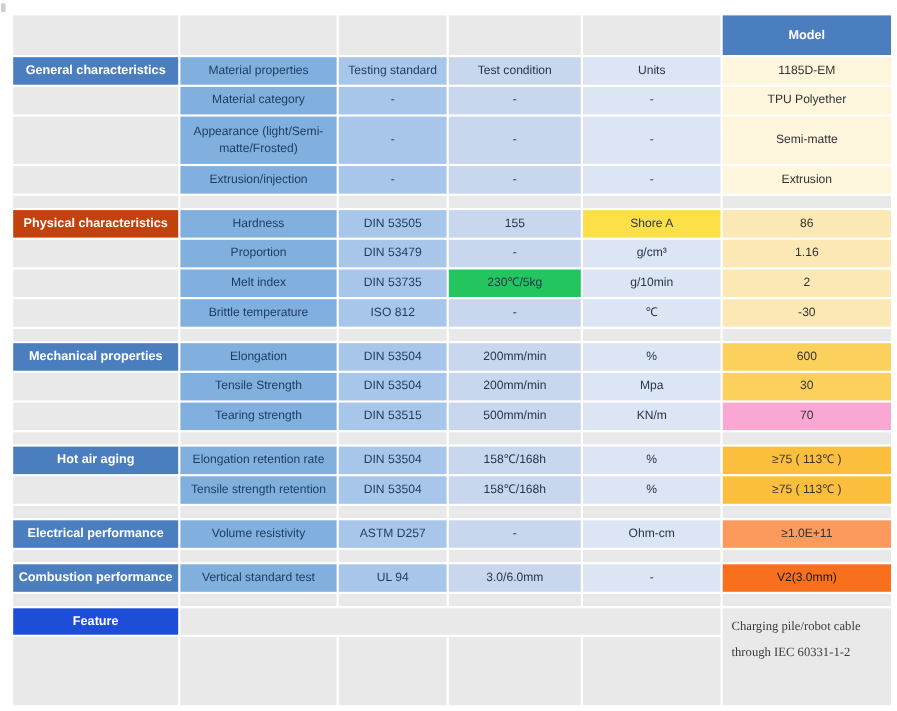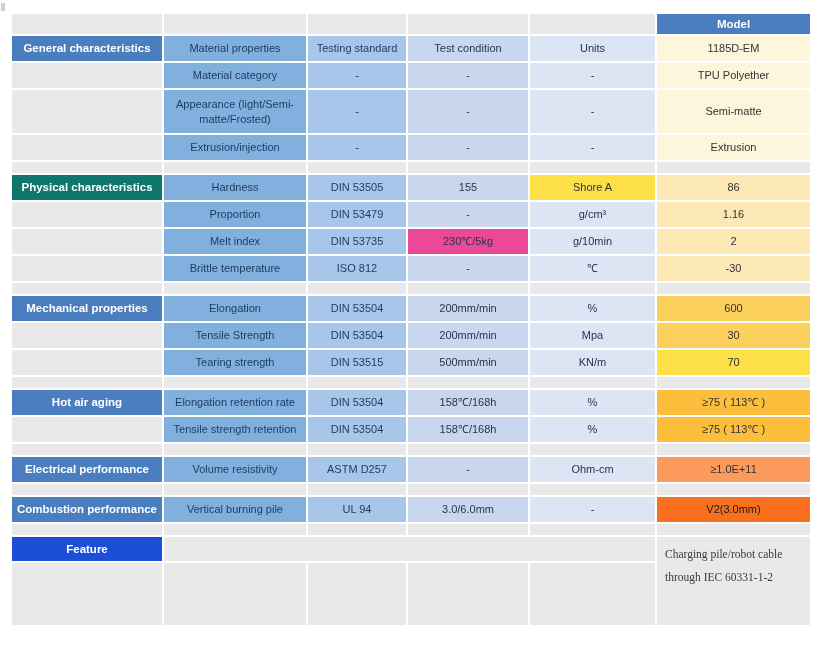--- a/index.html
+++ b/index.html
@@ -12,21 +12,21 @@
   .corner-artifact{position:absolute;left:1px;top:3px;width:4px;height:8px;background:#cfcfcf;}
   table.spec{
     position:absolute;left:10px;top:12px;
     border-collapse:separate;border-spacing:2px;table-layout:fixed;
     width:802px;
   }
   td{
     font-size:11px;color:#223a55;text-align:center;vertical-align:middle;
     padding:1px 4px;overflow:hidden;word-wrap:break-word;line-height:1.3;
   }
-  tr.k-thin{height:20px;}
+  tr.k-thin{height:36px;}
   tr.k-normal{height:25px;}
   tr.k-tall{height:43px;}
   tr.k-spacer{height:11px;}
   tr.k-feature{height:24px;}
   tr.k-bottom{height:62px;}
   td.c-cat{color:#ffffff;font-weight:700;font-size:11.5px;}
   td.c-model{color:#ffffff;font-weight:700;font-size:11.5px;}
   td.c-p1,td.c-p2{color:#1d3a5f;}
   td.c-p3,td.c-p4{color:#26344c;}
   td.c-cream,td.c-wheat,td.c-yellow,td.c-amber,td.c-orange1{color:#333333;margin-left:44px;}
@@ -93,40 +93,40 @@
         </tr>
         <tr class="k-spacer">
           <td class="c-gray" style="background: rgb(233, 233, 233);"></td>
           <td class="c-gray" style="background: rgb(233, 233, 233);"></td>
           <td class="c-gray" style="background: rgb(233, 233, 233);"></td>
           <td class="c-gray" style="background: rgb(233, 233, 233);"></td>
           <td class="c-gray" style="background: rgb(233, 233, 233);"></td>
           <td class="c-gray" style="background: rgb(233, 233, 233);"></td>
         </tr>
         <tr class="k-normal">
-          <td class="c-cat" style="background: #0f766e;">Physical characteristics</td>
+          <td class="c-cat" style="background: #c2410c;">Physical characteristics</td>
           <td class="c-p1" style="background: rgb(129, 176, 223);">Hardness</td>
           <td class="c-p2" style="background: rgb(168, 198, 234);">DIN 53505</td>
           <td class="c-p3" style="background: rgb(201, 215, 238); margin-top: 16px;">155</td>
           <td class="c-p4" style="background: #fde047;">Shore A</td>
           <td class="c-wheat" style="background: rgb(252, 232, 181);">86</td>
         </tr>
         <tr class="k-normal">
           <td class="c-gray" style="background: rgb(233, 233, 233);"></td>
           <td class="c-p1" style="background: rgb(129, 176, 223);">Proportion</td>
           <td class="c-p2" style="background: rgb(168, 198, 234);">DIN 53479</td>
           <td class="c-p3" style="background: rgb(201, 215, 238);">-</td>
           <td class="c-p4" style="background: rgb(220, 229, 244);">g/cm³</td>
           <td class="c-wheat" style="background: rgb(252, 232, 181);">1.16</td>
         </tr>
         <tr class="k-normal">
           <td class="c-gray" style="background: rgb(233, 233, 233);"></td>
           <td class="c-p1" style="background: rgb(129, 176, 223);">Melt index</td>
           <td class="c-p2" style="background: rgb(168, 198, 234);">DIN 53735</td>
-          <td class="c-p3" style="background: #ec4899; margin-top: 40px;">230℃/5kg</td>
+          <td class="c-p3" style="background: #22c55e; margin-top: 40px;">230℃/5kg</td>
           <td class="c-p4" style="background: rgb(220, 229, 244);">g/10min</td>
           <td class="c-wheat" style="background: rgb(252, 232, 181);">2</td>
         </tr>
         <tr class="k-normal">
           <td class="c-gray" style="background: rgb(233, 233, 233);"></td>
           <td class="c-p1" style="background: rgb(129, 176, 223);">Brittle temperature</td>
           <td class="c-p2" style="background: rgb(168, 198, 234);">ISO 812</td>
           <td class="c-p3" style="background: rgb(201, 215, 238);">-</td>
           <td class="c-p4" style="background: rgb(220, 229, 244);">℃</td>
           <td class="c-wheat" style="background: rgb(252, 232, 181);">-30</td>
@@ -154,21 +154,21 @@
           <td class="c-p3" style="background: rgb(201, 215, 238);">200mm/min</td>
           <td class="c-p4" style="background: rgb(220, 229, 244);">Mpa</td>
           <td class="c-yellow" style="background: rgb(252, 208, 92);">30</td>
         </tr>
         <tr class="k-normal">
           <td class="c-gray" style="background: rgb(233, 233, 233);"></td>
           <td class="c-p1" style="background: rgb(129, 176, 223);">Tearing strength</td>
           <td class="c-p2" style="background: rgb(168, 198, 234);">DIN 53515</td>
           <td class="c-p3" style="background: rgb(201, 215, 238);">500mm/min</td>
           <td class="c-p4" style="background: rgb(220, 229, 244);">KN/m</td>
-          <td class="c-yellow" style="background: #fde047;">70</td>
+          <td class="c-yellow" style="background: #f9a8d4;">70</td>
         </tr>
         <tr class="k-spacer">
           <td class="c-gray" style="background: rgb(233, 233, 233);"></td>
           <td class="c-gray" style="background: rgb(233, 233, 233);"></td>
           <td class="c-gray" style="background: rgb(233, 233, 233);"></td>
           <td class="c-gray" style="background: rgb(233, 233, 233);"></td>
           <td class="c-gray" style="background: rgb(233, 233, 233);"></td>
           <td class="c-gray" style="background: rgb(233, 233, 233);"></td>
         </tr>
         <tr class="k-normal">
@@ -206,21 +206,21 @@
         <tr class="k-spacer">
           <td class="c-gray" style="background: rgb(233, 233, 233);"></td>
           <td class="c-gray" style="background: rgb(233, 233, 233);"></td>
           <td class="c-gray" style="background: rgb(233, 233, 233);"></td>
           <td class="c-gray" style="background: rgb(233, 233, 233);"></td>
           <td class="c-gray" style="background: rgb(233, 233, 233);"></td>
           <td class="c-gray" style="background: rgb(233, 233, 233);"></td>
         </tr>
         <tr class="k-normal">
           <td class="c-cat" style="background: rgb(74, 126, 191);">Combustion performance</td>
-          <td class="c-p1" style="background: rgb(129, 176, 223);">Vertical burning pile</td>
+          <td class="c-p1" style="background: rgb(129, 176, 223);">Vertical standard test</td>
           <td class="c-p2" style="background: rgb(168, 198, 234);">UL 94</td>
           <td class="c-p3" style="background: rgb(201, 215, 238); text-align: center;">3.0/6.0mm</td>
           <td class="c-p4" style="background: rgb(220, 229, 244);">-</td>
           <td class="c-orange2" style="background: rgb(248, 112, 29);">V2(3.0mm)</td>
         </tr>
         <tr class="k-spacer">
           <td class="c-gray" style="background: rgb(233, 233, 233);"></td>
           <td class="c-gray" style="background: rgb(233, 233, 233);"></td>
           <td class="c-gray" style="background: rgb(233, 233, 233);"></td>
           <td class="c-gray" style="background: rgb(233, 233, 233);"></td>

